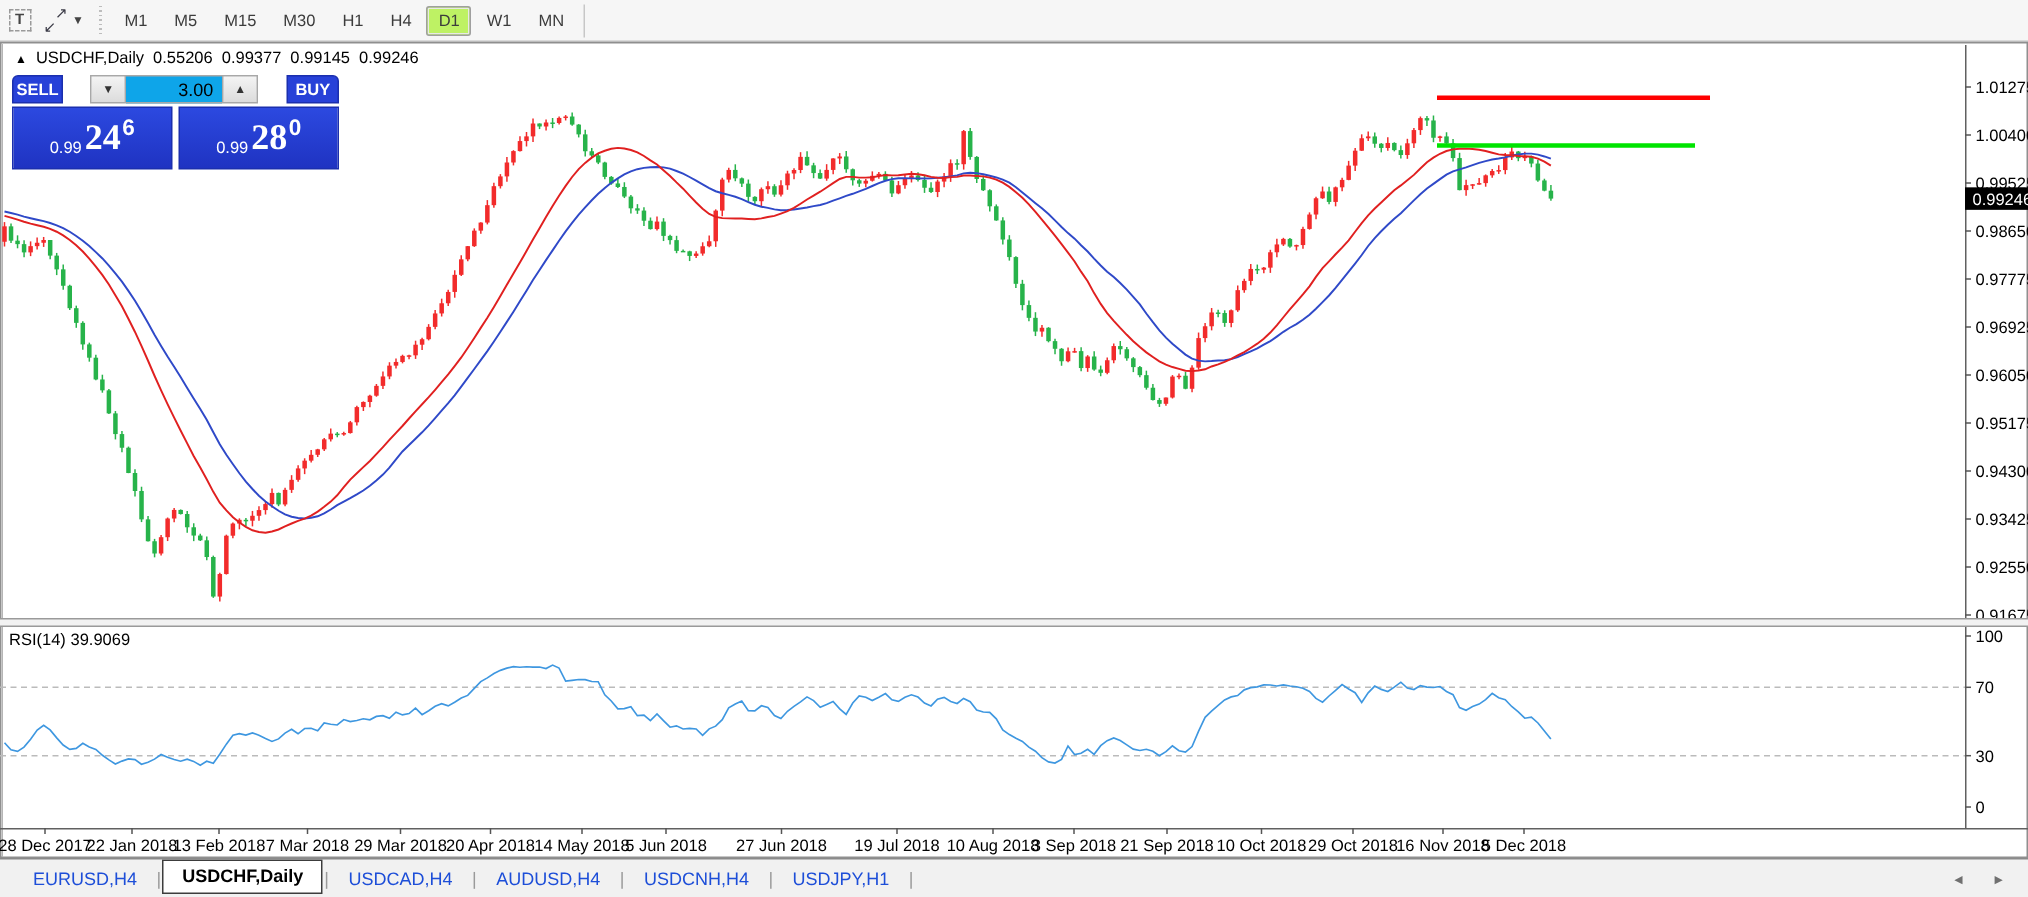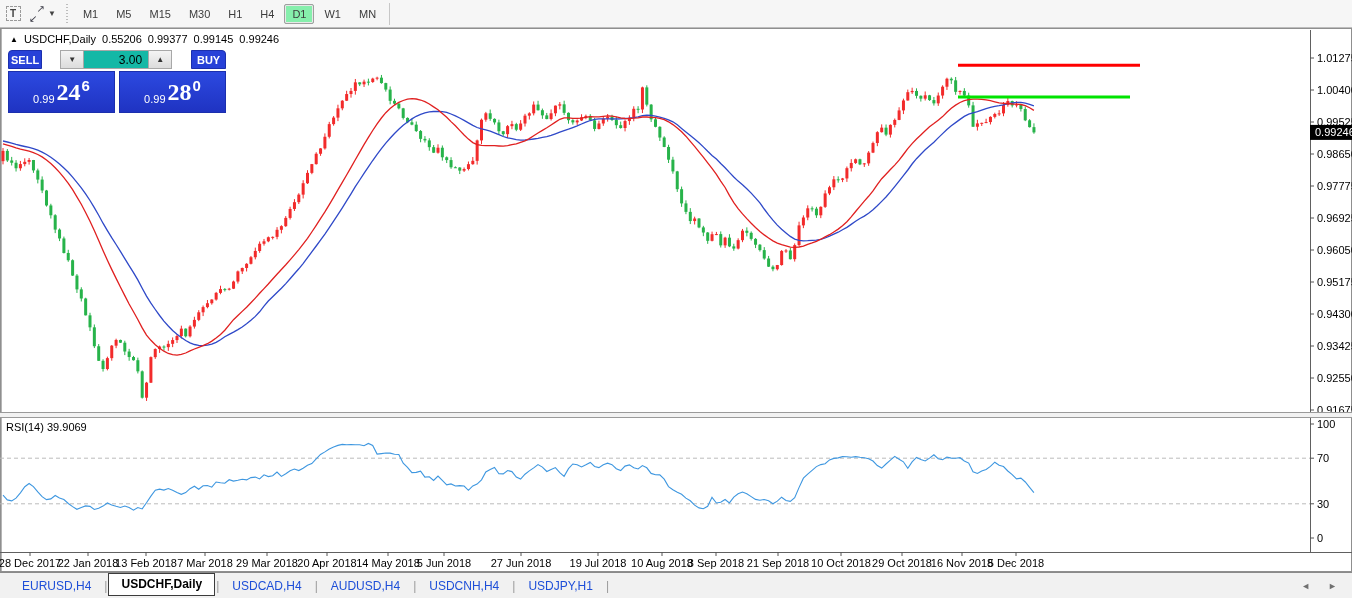--- a/index.html
+++ b/index.html
@@ -16,21 +16,21 @@
   .arrows-wrap{position:relative;width:16px;height:16px;}
   .arrows-wrap .ne{position:absolute;right:0;top:-3px;font-size:10px;color:#3a3a46;}
   .arrows-wrap .sw{position:absolute;left:0;bottom:-2px;font-size:10px;color:#3a3a46;}
   .caret{font-size:8px;color:#444;margin-left:3px;}
   .sep-handle{width:5px;height:20px;margin:0 4px 0 6px;
               background:repeating-linear-gradient(to bottom,#bdbdbd 0 1px,transparent 1px 3px);
               background-size:2px 100%;background-repeat:repeat-y;background-position:center;}
   .sep-line{width:1px;height:22px;background:#c7c7c7;margin:0 4px;}
   .tf-btn{height:20px;padding:0 7px;margin:0 1px;font-size:11px;color:#3c3c3c;background:transparent;
           border:1px solid transparent;border-radius:2px;cursor:default;}
-  .tf-btn.active{border:1px solid #9f9f9f;background:#86efac;box-shadow:0 0 0 1px #e8e8e8 inset;}
+  .tf-btn.active{border:1px solid #9f9f9f;background:#bef264;box-shadow:0 0 0 1px #e8e8e8 inset;}
 
   
   .chart-region{position:absolute;left:0;top:28px;width:1352px;height:544px;background:#fff;
                 border:1px solid #8f8f8f;box-shadow:inset 1px 0 0 #b5b5b5;}
   svg#chart-canvas{position:absolute;left:0;top:0;z-index:1;}
 
   .chart-title{position:absolute;left:10px;top:33px;z-index:3;font-size:11px;color:#000;
                display:flex;gap:6px;align-items:center;white-space:nowrap;}
   .chart-title .tri{font-size:8px;color:#000;}
   .chart-title .sym{font-weight:bold;font-weight:normal;}
@@ -39,21 +39,21 @@
   .trade-panel{position:absolute;left:8px;top:50px;width:218px;z-index:3;font-weight:bold;}
   .tp-row1{display:flex;height:19px;gap:16px;}
   .btn-sell,.btn-buy{width:49px;background:#2741d8;border:1px solid #1b2fae;color:#fff;
        font-size:11px;font-weight:bold;display:flex;align-items:center;justify-content:center;cursor:pointer;}
   .btn-sell{border-radius:4px 0 0 0;}
   .btn-buy{width:50px;border-radius:0 4px 0 0;margin-left:3px;}
   .vol-box{flex:1;display:flex;height:19px;margin-left:2px;}
   .vol-btn{width:24px;background:linear-gradient(#f4f4f4,#dcdcdc);border:1px solid #a8a8a8;
            font-size:8px;color:#333;display:flex;align-items:center;justify-content:center;cursor:pointer;padding:0;}
   .vol-input{width:64px;border:1px solid #a8a8a8;border-left:none;border-right:none;text-align:right;
-             padding:0 6px 0 0;font-size:12px;color:#000;background:#14b8a6;}
+             padding:0 6px 0 0;font-size:12px;color:#000;background:#0ea5e9;}
   .tp-row2{display:flex;margin-top:2px;height:42px;}
   .price-box{width:107px;background:linear-gradient(#2c49e0,#1f33c2);border:1px solid #1b2fae;color:#fff;
              display:flex;align-items:center;justify-content:center;cursor:pointer;}
   .price-box + .price-box{margin-left:4px;}
   .pb-small{font-size:11px;font-weight:normal;margin:14px 2px 0 0;}
   .pb-big{font-size:24px;font-weight:bold;line-height:38px;font-family:Liberation Serif, serif;}
   .pb-sup{font-size:15px;font-weight:bold;margin:-14px 0 0 1px;}
 
   .rsi-label{position:absolute;left:6px;top:421px;z-index:3;font-size:11px;color:#000;white-space:nowrap;}
 

